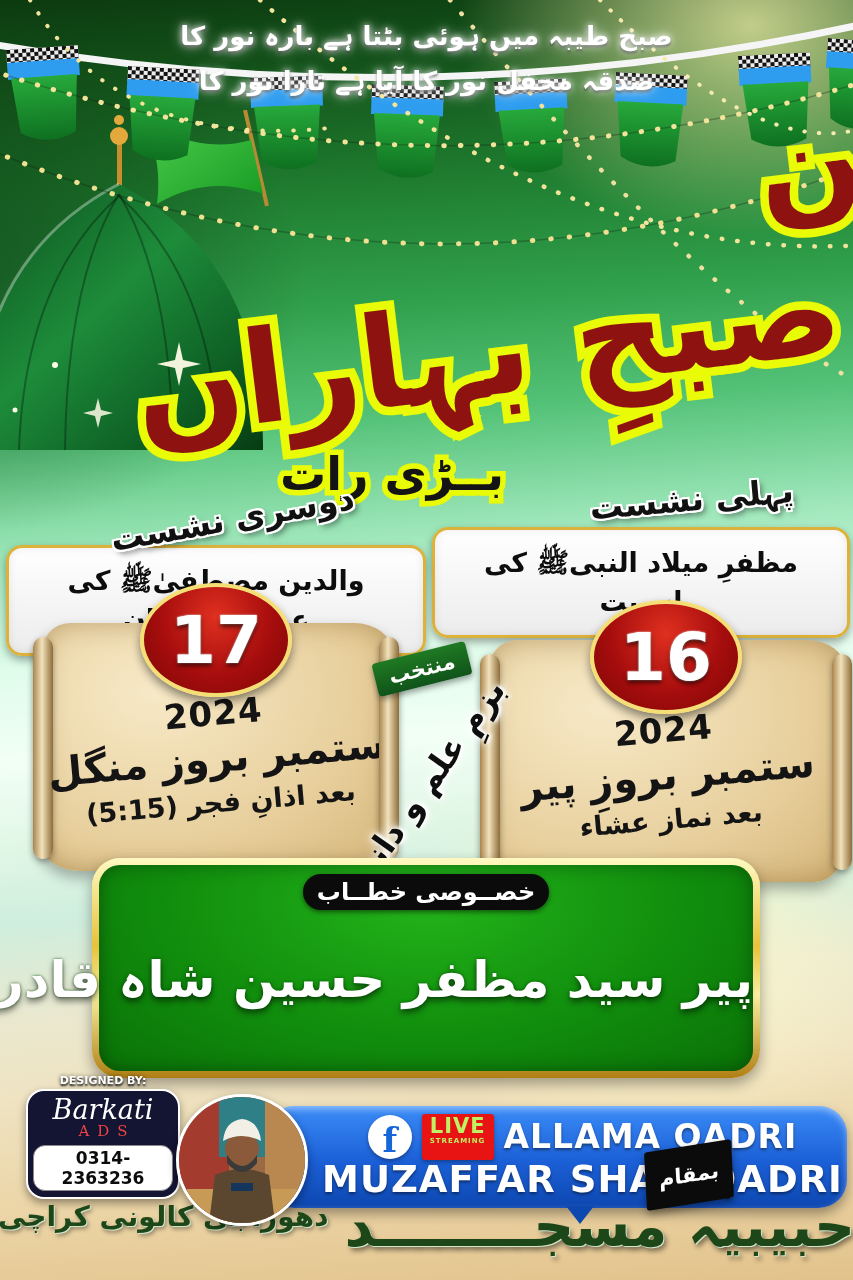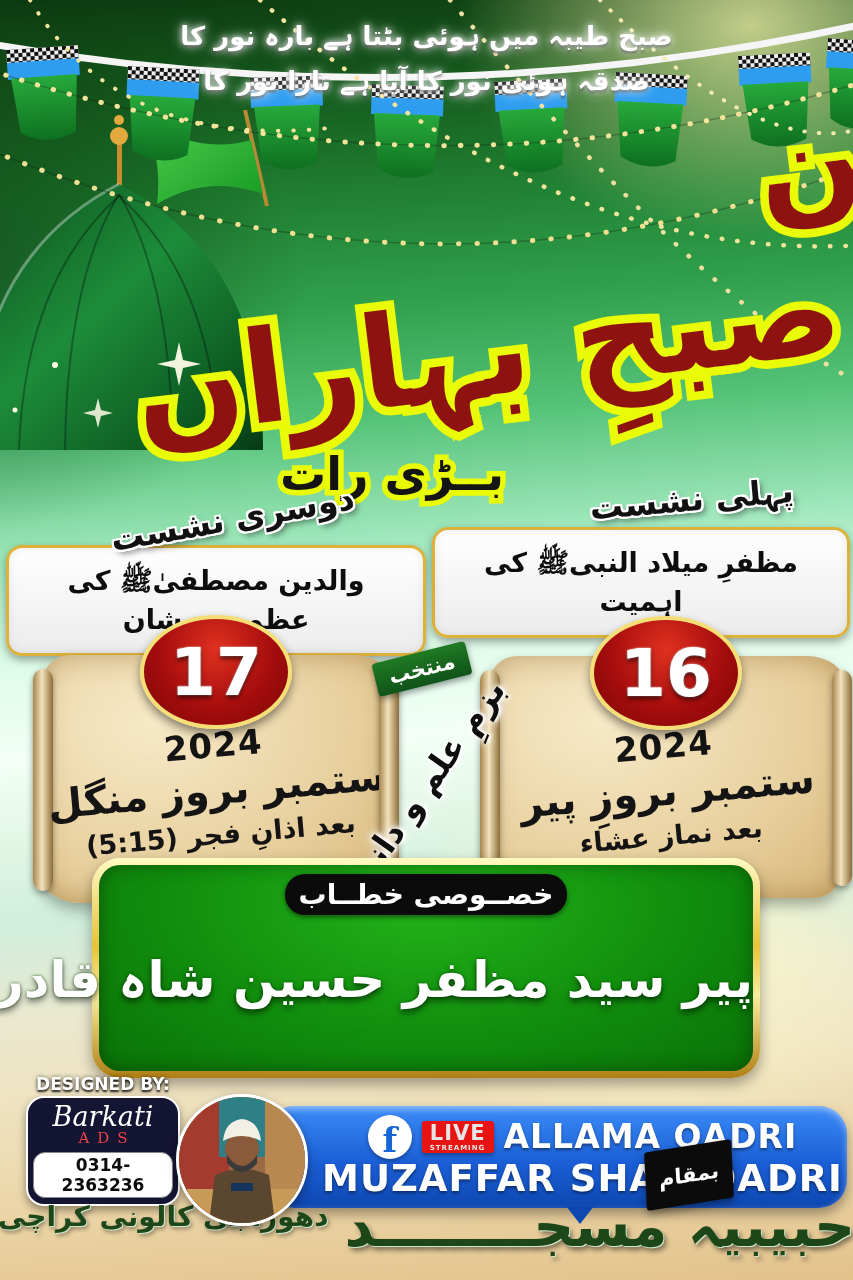--- a/index.html
+++ b/index.html
@@ -47,22 +47,22 @@
     text-align:center; font-size:27px; font-weight:bold; color:#0d0d0d; direction:rtl; }
 
   
   .scroll { z-index:7; background:radial-gradient(ellipse at 32% 28%, #f7e9c7, #e8d09e 58%, #d6b67a);
     border-radius:30px 38px 30px 40px / 34px 28px 38px 30px;
     box-shadow:inset 0 0 28px rgba(120,80,20,.4), 0 7px 14px rgba(0,0,0,.3); }
   .scroll::before, .scroll::after { content:""; position:absolute; top:14px; bottom:12px; width:20px;
     background:linear-gradient(90deg,#a8854e,#f2e2bb 45%,#8d6c38); border-radius:10px;
     box-shadow:0 3px 6px rgba(0,0,0,.35); }
   .scroll::before { left:-7px; } .scroll::after { right:-7px; }
-  .scroll-right { top:656px; left:487px; width:358px; height:242px; }
-  .scroll-left  { top:655px; left:40px;  width:352px; height:248px; }
+  .scroll-right { top:640px; left:487px; width:358px; height:242px; }
+  .scroll-left  { top:623px; left:40px;  width:352px; height:248px; }
   .day-badge { position:absolute; top:-40px; left:50%; transform:translateX(-50%);
     width:152px; height:114px; border-radius:50%;
     background:radial-gradient(ellipse at 50% 28%, #e03020, #a60d0d 55%, #7c0606);
     border:4px solid #f6de76; box-shadow:0 5px 10px rgba(0,0,0,.45);
     display:flex; align-items:center; justify-content:center;
     color:#fff; font-size:66px; font-weight:bold;
     text-shadow:0 3px 4px rgba(0,0,0,.6), 0 0 2px #fff; z-index:8; }
   .scroll-body { position:absolute; inset:0; padding-top:70px; text-align:center; direction:rtl;
     transform:rotate(-5deg); color:#141414; }
   .scroll-year { font-size:34px; font-weight:bold; letter-spacing:1px; }
@@ -80,31 +80,31 @@
     text-shadow:0 0 5px #fff, 0 0 9px #fff, 0 0 14px #fff, 2px 2px 3px rgba(255,255,255,.9); }
 
   
   .speaker-outer { top:858px; left:92px; width:668px; height:220px; z-index:8;
     background:linear-gradient(180deg,#fff9c2,#e7c23a 40%,#f9ef9f 62%,#b07f14);
     padding:7px; border-radius:28px; box-shadow:0 6px 14px rgba(0,0,0,.35); }
   .speaker-inner { position:relative; width:100%; height:100%; border-radius:21px; text-align:center;
     background:radial-gradient(ellipse at 50% 18%, #23b31a, #118e0d 55%, #0a7207);
     box-shadow:inset 0 0 18px rgba(0,0,0,.35); }
   .special-pill { display:inline-block; margin-top:9px; background:#0b0b0b; color:#fff;
-    border-radius:20px; padding:4px 14px; font-size:28px; font-weight:bold; direction:rtl;
+    border-radius:20px; padding:4px 14px; font-size:24px; font-weight:bold; direction:rtl;
     box-shadow:0 2px 5px rgba(0,0,0,.5); }
   .honorific { position:absolute; top:48px; right:104px; color:#fff; font-size:26px; font-weight:bold;
     direction:rtl; text-shadow:0 2px 3px rgba(0,0,0,.45); }
   .speaker-name { position:absolute; top:86px; left:0; right:0; color:#fff; font-size:50px;
     font-weight:bold; direction:rtl; white-space:nowrap;
     text-shadow:0 4px 6px rgba(0,0,0,.5), 0 0 3px rgba(6,77,4,.8); }
 
   
   .designer { top:1074px; left:26px; width:154px; z-index:9; text-align:center; }
-  .designer-heading { color:#fff; font-size:17px; font-weight:bold;
+  .designer-heading { color:#fff; font-size:11px; font-weight:bold;
     text-shadow:0 2px 2px rgba(0,0,0,.8), 0 0 4px rgba(0,0,0,.6); }
   .designer-box { margin-top:2px; background:#141433; border:2px solid #fff; border-radius:18px;
     padding:3px 5px 6px; box-shadow:0 4px 8px rgba(0,0,0,.4); }
   .designer-name { color:#fff; font-family:"DejaVu Serif", serif; font-style:italic; font-size:27px; }
   .designer-sub { color:#ef4444; font-family:"DejaVu Serif", serif; font-size:15px; letter-spacing:8px;
     margin-top:-3px; padding-left:8px; }
   .designer-phone { margin-top:5px; background:#fff; border:1px solid #888; border-radius:12px;
     font-size:17px; font-weight:bold; color:#0c0c0c; padding:2px 2px; }
 
   
@@ -115,21 +115,21 @@
     box-shadow:0 6px 12px rgba(0,0,0,.35), inset 0 3px 7px rgba(255,255,255,.45);
     display:flex; flex-direction:column; align-items:center; justify-content:center; padding-left:52px; }
   .live-bar::after { content:""; position:absolute; left:300px; bottom:-16px;
     border-left:14px solid transparent; border-right:14px solid transparent;
     border-top:18px solid #0d47b0; }
   .live-row { display:flex; align-items:center; gap:10px; }
   .fb-circle { width:44px; height:44px; border-radius:50%; background:#fff; display:flex;
     align-items:center; justify-content:center; box-shadow:0 2px 4px rgba(0,0,0,.35); }
   .fb-f { color:#1666d8; font-size:34px; font-weight:bold; font-family:"DejaVu Serif", serif;
     margin-top:6px; }
-  .live-badge { background:#e81414; color:#e5e5e5; text-align:left; padding:2px 8px 1px;
+  .live-badge { background:#e81414; color:#bef264; text-align:left; padding:2px 8px 15px;
     border-radius:3px; line-height:1; box-shadow:0 2px 4px rgba(0,0,0,.35); }
   .live-word { font-size:21px; font-weight:bold; letter-spacing:1px; }
   .streaming-word { font-size:7px; font-weight:bold; letter-spacing:1px; margin-top:1px; }
   .allama-1 { color:#fff; font-size:33px; font-weight:bold; letter-spacing:1px;
     text-shadow:0 2px 3px rgba(0,0,0,.45); }
   .allama-2 { color:#fff; font-size:37px; font-weight:bold; letter-spacing:1px; margin-top:-2px;
     text-shadow:0 2px 3px rgba(0,0,0,.45); }
 
   
   .venue-tag { top:1146px; left:645px; width:88px; height:58px; background:#0b0b0b; z-index:10;
@@ -247,21 +247,21 @@
       <path d="M-10 150 Q426 330 863 165" stroke="#f0e092" stroke-width="5" stroke-dasharray="0.5 18"></path>
       <path d="M260 0 Q560 265 863 245" stroke="#f3e49b" stroke-width="4.5" stroke-dasharray="0.5 15"></path>
       <path d="M450 0 Q705 305 863 385" stroke="#efe0a0" stroke-width="4.5" stroke-dasharray="0.5 17"></path>
       <path d="M600 0 Q760 160 863 128" stroke="#f6eaae" stroke-width="4" stroke-dasharray="0.5 14"></path>
       <path d="M30 0 Q120 150 330 128" stroke="#f3e49b" stroke-width="4" stroke-dasharray="0.5 15"></path>
     </g>
   </svg>
 
   <div class="abs poetry rtl">
     <div>صبح طیبہ میں ہوئی بٹتا ہے بارہ نور کا</div>
-    <div>صدقہ ہوئی نور کا آیا ہے تارا نور کا</div>
+    <div>صدقہ محفل نور کا آیا ہے تارا نور کا</div>
   </div>
 
   <svg class="abs title-svg" width="700" height="380" viewBox="0 0 700 380">
     <g transform="rotate(-7 350 190)" font-family="DejaVu Sans, sans-serif" font-weight="bold">
       <text x="640" y="140" text-anchor="end" font-size="122" fill="#8e1310" stroke="#e9fb06" stroke-width="17" paint-order="stroke" direction="rtl">جشن</text>
       <text x="350" y="295" text-anchor="middle" font-size="128" fill="#8e1310" stroke="#e9fb06" stroke-width="17" paint-order="stroke" direction="rtl">صبحِ بہاراں</text>
     </g>
   </svg>
 
   <svg class="abs night-svg" width="853" height="76" viewBox="0 0 853 76">

